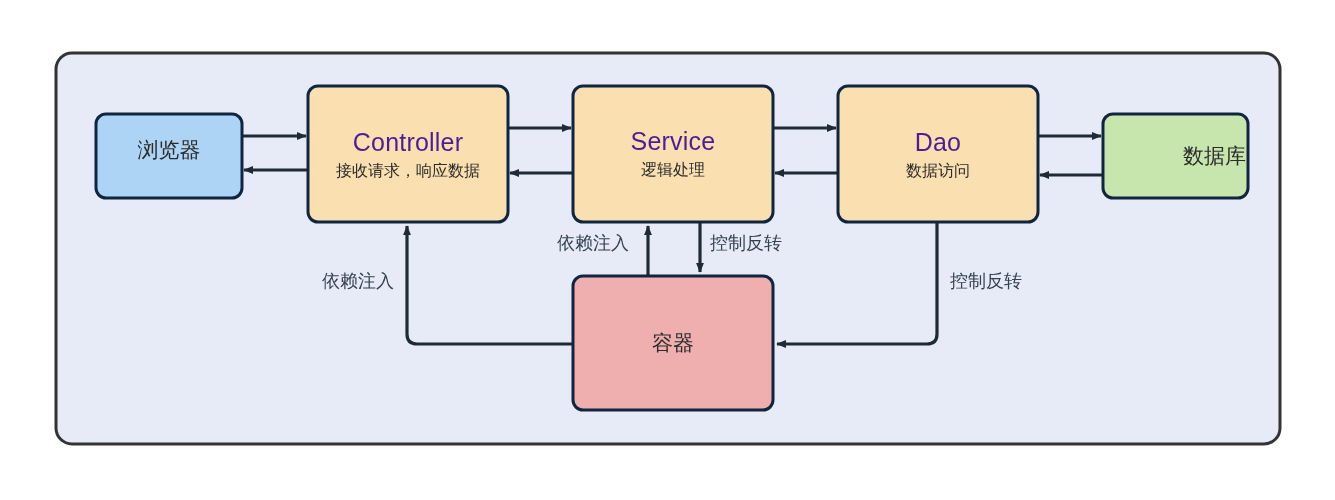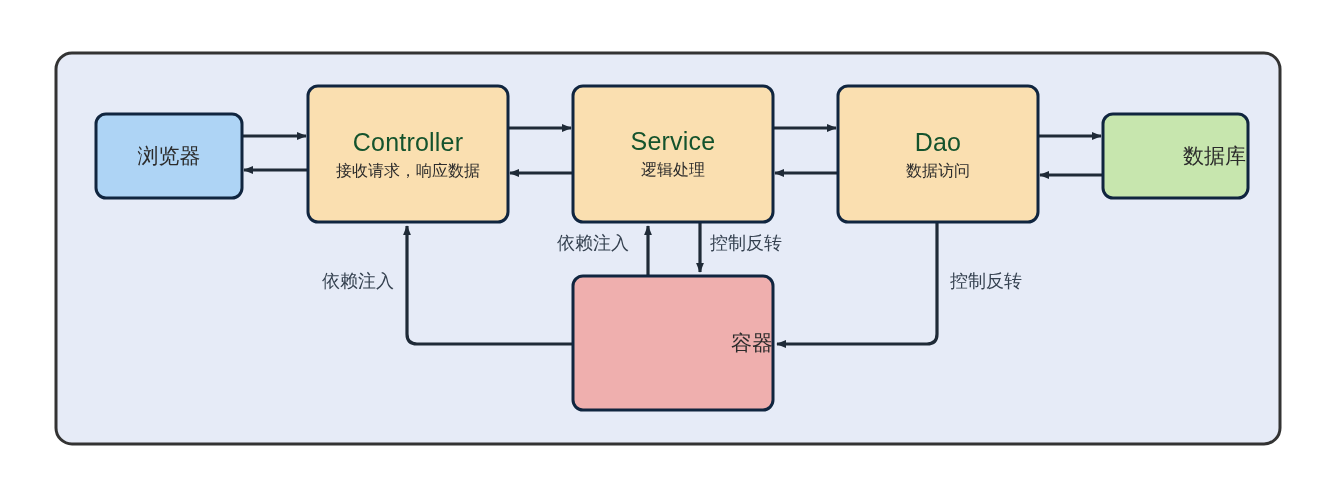--- a/index.html
+++ b/index.html
@@ -29,21 +29,21 @@
     display: flex;
     flex-direction: column;
     align-items: center;
     justify-content: center;
     text-align: center;
     pointer-events: none;
     line-height: 1.35;
   }
   .title-line {
     font-size: 25px;
-    color: #14532d;
+    color: #4c1d95;
     letter-spacing: 0.2px;
   }
   .sub-line {
     font-size: 16px;
     color: #2b2b2b;
   }
   .cjk-title {
     font-size: 21px;
     color: #2b2b2b;
   }
@@ -98,21 +98,21 @@
 
     <rect x="573" y="86" width="200" height="136" rx="10" ry="10" fill="#fadfb0" stroke="#10253f" stroke-width="3"></rect>
 
     <rect x="838" y="86" width="200" height="136" rx="10" ry="10" fill="#fadfb0" stroke="#10253f" stroke-width="3"></rect>
 
     <rect x="1103" y="114" width="145" height="84" rx="10" ry="10" fill="#c7e6ae" stroke="#10253f" stroke-width="3"></rect>
 
     <rect x="573" y="276" width="200" height="134" rx="10" ry="10" fill="#efafae" stroke="#10253f" stroke-width="3"></rect>
   </svg>
 
-  <div class="node-label" style="left:96px; top:114px; width:146px; height:84px;">
+  <div class="node-label" style="left:96px; top:108px; width:146px; height:84px;">
     <div class="cjk-title">浏览器</div>
   </div>
 
   <div class="node-label" style="left:308px; top:86px; width:200px; height:136px;">
     <div class="title-line">Controller</div>
     <div class="sub-line">接收请求，响应数据</div>
   </div>
 
   <div class="node-label" style="left:573px; top:86px; width:200px; height:133px;">
     <div class="title-line">Service</div>
@@ -121,21 +121,21 @@
 
   <div class="node-label" style="left:838px; top:86px; width:200px; height:136px;">
     <div class="title-line">Dao</div>
     <div class="sub-line">数据访问</div>
   </div>
 
   <div class="node-label" style="left:1103px; top:114px; width:145px; height:84px;padding-left:39px;">
     <div class="cjk-title">数据库</div>
   </div>
 
-  <div class="node-label" style="left:573px; top:276px; width:200px; height:134px;align-items:flex-end;">
+  <div class="node-label" style="left:573px; top:276px; width:200px; height:134px;">
     <div class="cjk-title">容器</div>
   </div>
 
   <div class="edge-label" style="left:322px; top:269px;">依赖注入</div>
 
   <div class="edge-label" style="left:557px; top:231px;">依赖注入</div>
 
   <div class="edge-label" style="left:710px; top:231px;">控制反转</div>
 
   <div class="edge-label" style="left:950px; top:269px;">控制反转</div>

